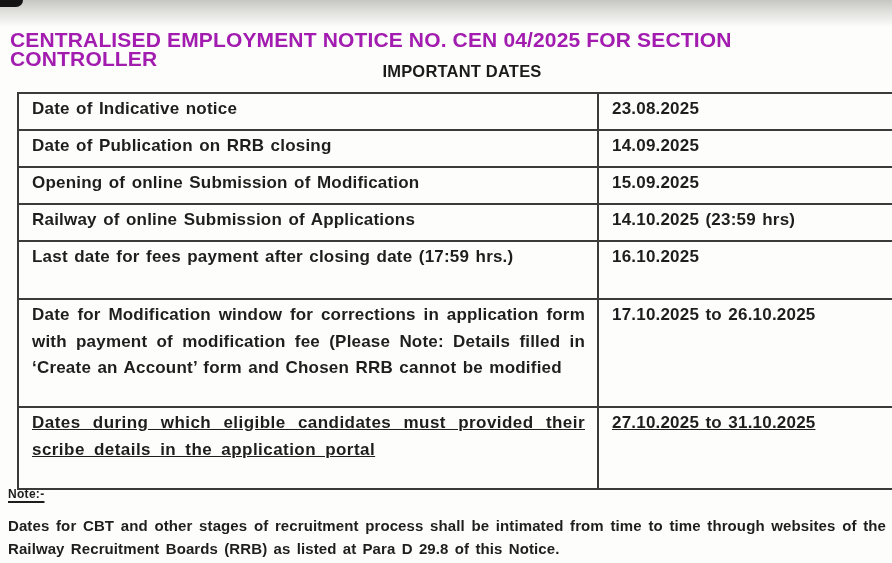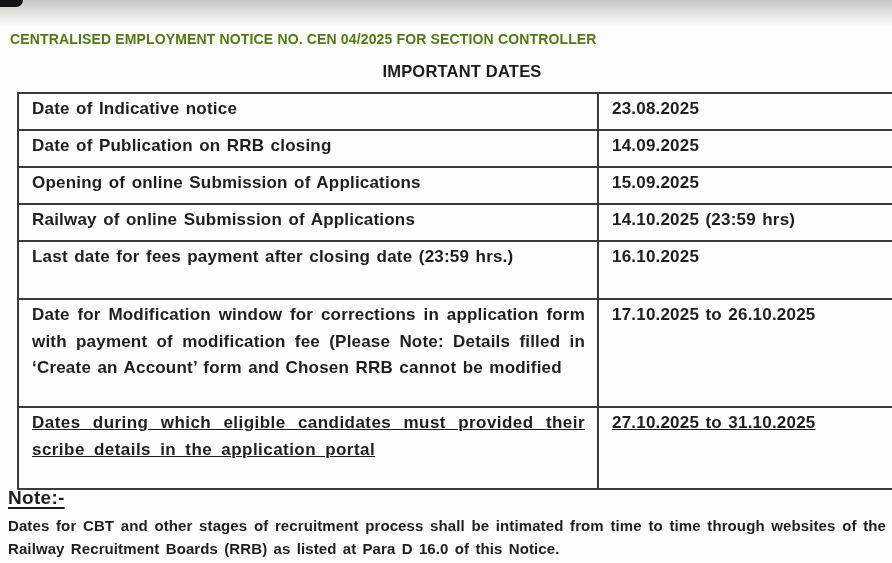--- a/index.html
+++ b/index.html
@@ -18,23 +18,23 @@
     background: linear-gradient(180deg, #c6c6c3 0%, #dededb 40%, rgba(253,253,252,0) 100%);
   }
   .scan-mark {
     position: absolute; top: -2px; left: -3px;
     width: 26px; height: 9px;
     background: #141414;
     border-radius: 0 0 7px 3px;
   }
   .title {
     position: absolute; top: 30px; left: 10px; width: 860px;
-    font-size: 14px; line-height: 19px;
+    font-size: 21px; line-height: 19px;
     letter-spacing: 0.15px;
-    color: #4d7c0f;
+    color: #a21caf;
   }
   .subtitle {
     position: absolute; top: 62px; left: 16px; width: 892px;
     text-align: center;
     font-size: 16.5px; line-height: 19px;
     letter-spacing: 0.2px;
     color: #1b1b1b;
   }
   table.dates {
     position: absolute; top: 92px; left: 17px;
@@ -62,21 +62,21 @@
     padding-left: 16px;
     text-align: left;
   }
   tr.h35 td { height: 31px; }
   tr.h57 td { height: 52px; }
   tr.h107 td { height: 102px; }
   tr.h81 td { height: 76px; text-decoration: underline; }
   tr.tight td.lbl { letter-spacing: 0.45px; word-spacing: 4px; }
   .note-head {
     position: absolute; top: 487px; left: 8px;
-    font-size: 19px;
+    font-size: 12px;
     letter-spacing: 0.3px;
     text-decoration: underline;
     text-decoration-thickness: 2px;
     text-underline-offset: 3px;
   }
   .note-body {
     position: absolute; top: 515px; left: 8px;
     width: 878px;
     font-size: 15px; line-height: 22.5px;
     letter-spacing: 0.1px;
@@ -99,36 +99,36 @@
   <tbody>
     <tr class="h35">
       <td class="lbl">Date of Indicative notice</td>
       <td class="val">23.08.2025</td>
     </tr>
     <tr class="h35">
       <td class="lbl">Date of Publication on RRB closing</td>
       <td class="val">14.09.2025</td>
     </tr>
     <tr class="h35">
-      <td class="lbl">Opening of online Submission of Applications</td>
+      <td class="lbl">Opening of online Submission of Modification</td>
       <td class="val">15.09.2025</td>
     </tr>
     <tr class="h35">
       <td class="lbl">Railway of online Submission of Applications</td>
       <td class="val">14.10.2025 (23:59 hrs)</td>
     </tr>
     <tr class="h57">
-      <td class="lbl">Last date for fees payment after closing date (23:59 hrs.)</td>
+      <td class="lbl">Last date for fees payment after closing date (17:59 hrs.)</td>
       <td class="val">16.10.2025</td>
     </tr>
     <tr class="h107">
       <td class="lbl">Date for Modification window for corrections in application form with payment of modification fee (Please Note: Details filled in ‘Create an Account’ form and Chosen RRB cannot be modified</td>
       <td class="val">17.10.2025 to 26.10.2025</td>
     </tr>
     <tr class="h81 tight">
       <td class="lbl">Dates during which eligible candidates must provided their scribe details in the application portal</td>
       <td class="val">27.10.2025 to 31.10.2025</td>
     </tr>
   </tbody>
 </table>
 
 <div class="note-head">Note:-</div>
-<div class="note-body">Dates for CBT and other stages of recruitment process shall be intimated from time to time through websites of the Railway Recruitment Boards (RRB) as listed at Para D 16.0 of this Notice.</div>
+<div class="note-body">Dates for CBT and other stages of recruitment process shall be intimated from time to time through websites of the Railway Recruitment Boards (RRB) as listed at Para D 29.8 of this Notice.</div>
 
 </body></html>

